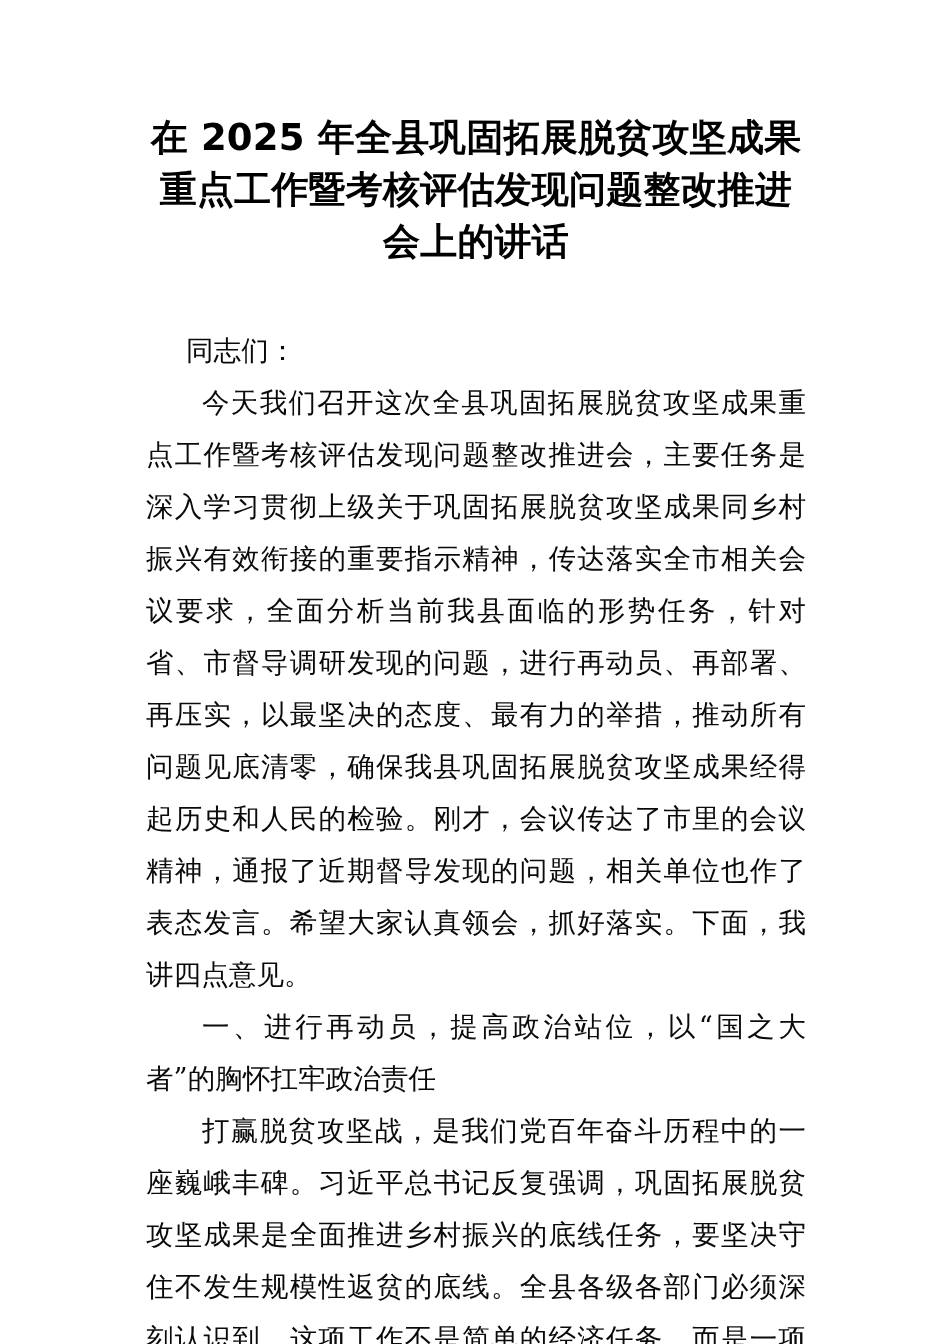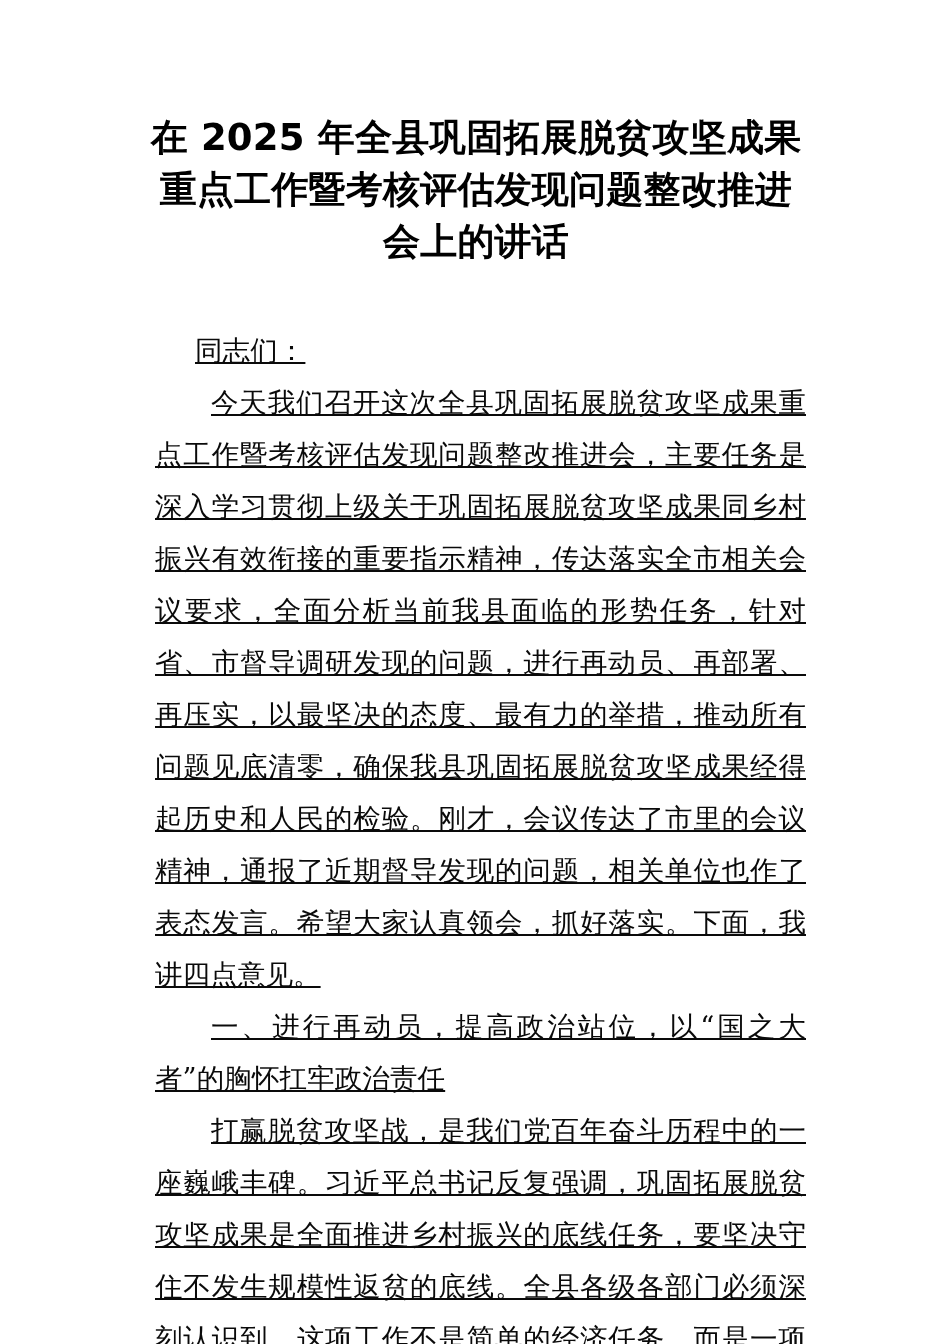--- a/index.html
+++ b/index.html
@@ -37,32 +37,31 @@
     line-height: 52px;
     text-align: center;
     color: #000000;
     letter-spacing: 0.2px;
     word-break: break-all;
   }
   .body-block {
     margin-top: 56px;
   }
   p.para {
-    margin: 0 0 0 9px;
+    margin: 0 0 0 0;
     padding: 0;
     font-family: "DejaVu Serif", "Liberation Serif", serif;
     font-size: 27.5px;
     line-height: 52px;
     color: #0a0a0a;
     text-align: justify;
     text-justify: inter-character;
     text-indent: 56px;
     word-break: break-all;
     letter-spacing: 0.1px;
-    text-decoration: underline;
   }
   p.para.salutation {
     text-indent: 40px;
   }
   p.para.heading {
     text-indent: 56px;
   }
   p.para.nolast {
     text-align-last: left;
   }

